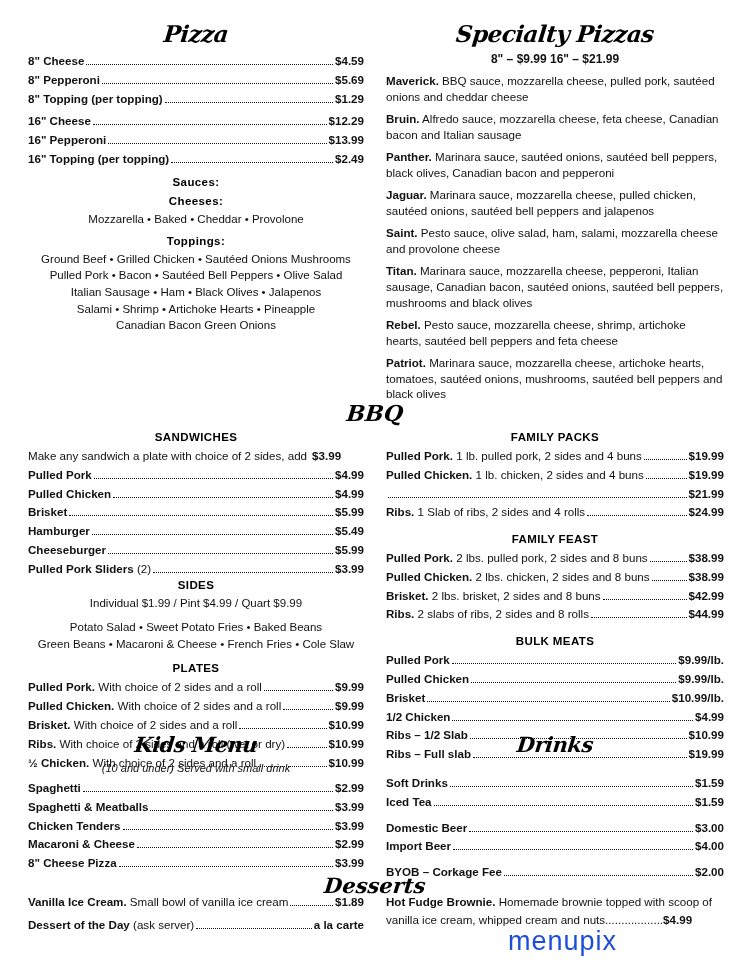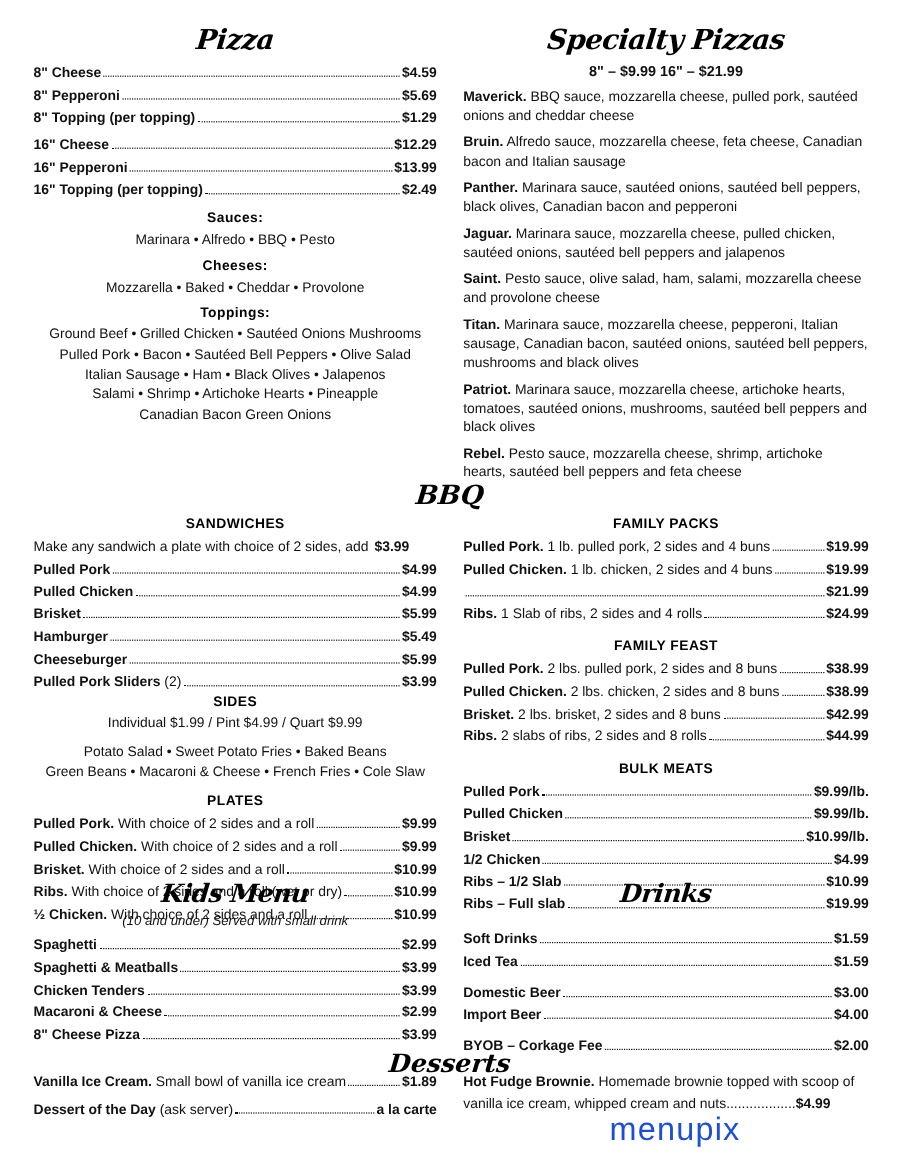--- a/index.html
+++ b/index.html
@@ -172,21 +172,20 @@
         <span class="pr">$13.99</span>
       </div>
       <div class="row">
         <span class="nm">16" Topping (per topping)</span>
         <span class="lead"></span>
         <span class="pr">$2.49</span>
       </div>
     </div>
 
     <div class="block-head">Sauces:</div>
-    <div class="center-line">Marinara • Alfredo • BBQ • Pesto</div>
 
     <div class="block-head">Cheeses:</div>
     <div class="center-line">Mozzarella • Baked • Cheddar • Provolone</div>
 
     <div class="block-head">Toppings:</div>
     <div class="center-line">Ground Beef • Grilled Chicken • Sautéed Onions Mushrooms</div>
     <div class="center-line">Pulled Pork • Bacon • Sautéed Bell Peppers • Olive Salad</div>
     <div class="center-line">Italian Sausage • Ham • Black Olives • Jalapenos</div>
     <div class="center-line">Salami • Shrimp • Artichoke Hearts • Pineapple</div>
     <div class="center-line">Canadian Bacon Green Onions</div>
@@ -195,22 +194,22 @@
   <div class="sec pad-r" id="sec-specialty">
     <div class="script-title">Specialty Pizzas</div>
     <div class="sm-price-note">8" – $9.99   16" – $21.99</div>
 
     <div class="desc"><b>Maverick.</b><span> BBQ sauce, mozzarella cheese, pulled pork, sautéed onions and cheddar cheese</span></div>
     <div class="desc"><b>Bruin.</b><span> Alfredo sauce, mozzarella cheese, feta cheese, Canadian bacon and Italian sausage</span></div>
     <div class="desc"><b>Panther.</b><span> Marinara sauce, sautéed onions, sautéed bell peppers, black olives, Canadian bacon and pepperoni</span></div>
     <div class="desc"><b>Jaguar.</b><span> Marinara sauce, mozzarella cheese, pulled chicken, sautéed onions, sautéed bell peppers and jalapenos</span></div>
     <div class="desc"><b>Saint.</b><span> Pesto sauce, olive salad, ham, salami, mozzarella cheese and provolone cheese</span></div>
     <div class="desc"><b>Titan.</b><span> Marinara sauce, mozzarella cheese, pepperoni, Italian sausage, Canadian bacon, sautéed onions, sautéed bell peppers, mushrooms and black olives</span></div>
+    <div class="desc"><b>Rebel.</b><span> Pesto sauce, mozzarella cheese, shrimp, artichoke hearts, sautéed bell peppers and feta cheese</span></div>
     <div class="desc"><b>Patriot.</b><span> Marinara sauce, mozzarella cheese, artichoke hearts, tomatoes, sautéed onions, mushrooms, sautéed bell peppers and black olives</span></div>
-    <div class="desc"><b>Rebel.</b><span> Pesto sauce, mozzarella cheese, shrimp, artichoke hearts, sautéed bell peppers and feta cheese</span></div>
   </div>
 
   <div class="banner" id="bbq-banner">BBQ</div>
 
   <div class="sec pad-l" id="sec-sandwiches">
     <div class="block-head">SANDWICHES</div>
     <div class="row plain">
       <span class="nm">Make any sandwich a plate with choice of 2 sides, add</span>
       <span style="width:4px"></span>
       <span class="pr">$3.99</span>

